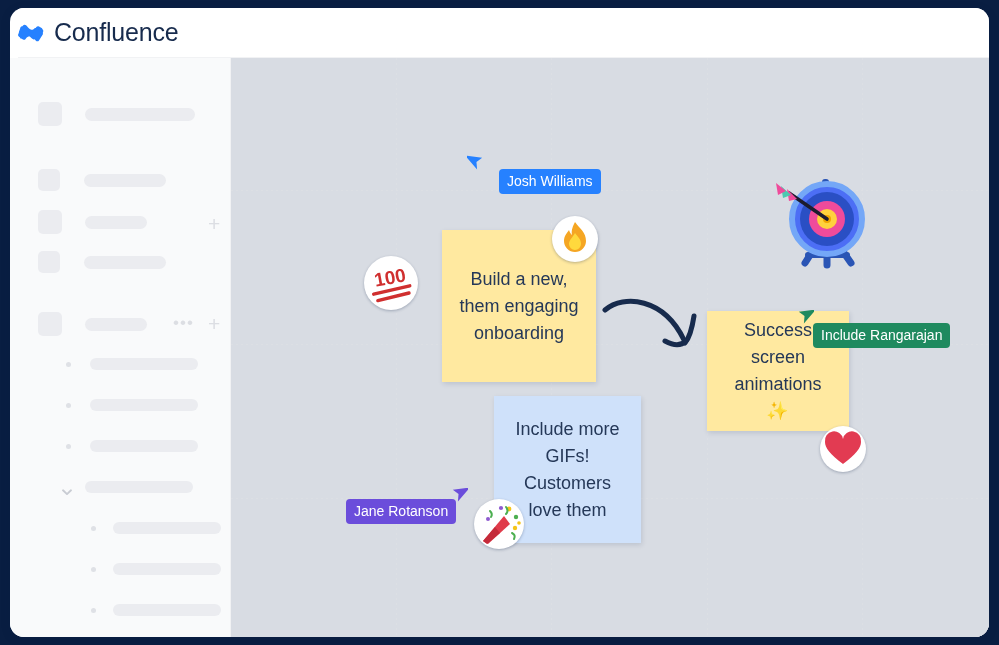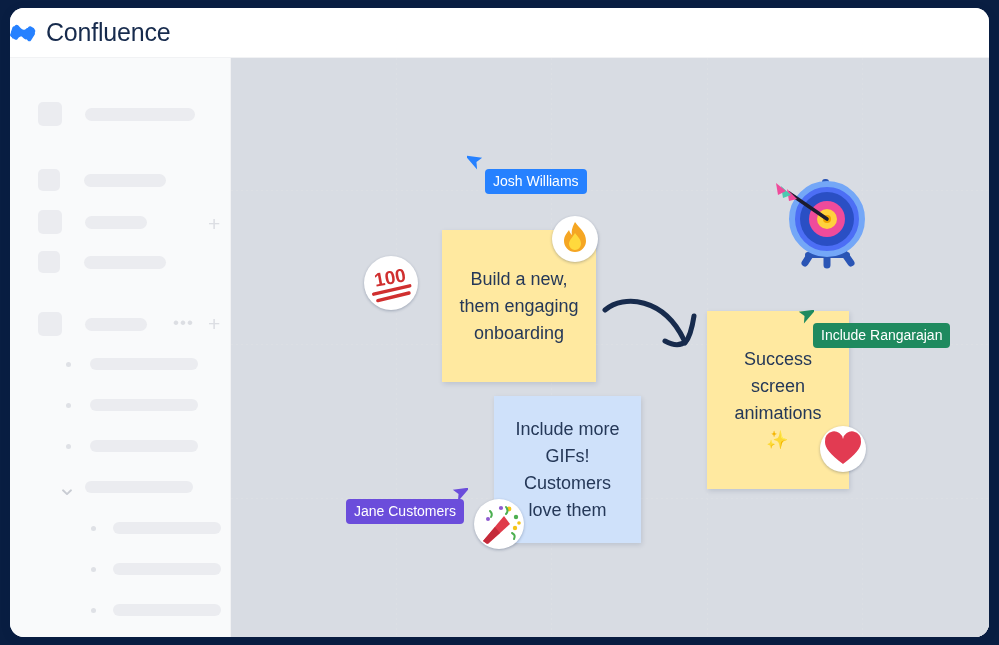--- a/index.html
+++ b/index.html
@@ -17,21 +17,21 @@
     width: 979px; height: 629px;
     background: #ffffff;
     border-radius: 14px;
     overflow: hidden;
     box-shadow: 0 2px 10px rgba(9,30,66,0.18);
   }
 
   
   .header {
     position: absolute;
-    left: 0; top: 0;
+    left: 8px; top: 0;
     width: 979px; height: 50px;
     background: #ffffff;
     border-bottom: 1px solid #f1f2f4;
     display: flex;
     align-items: center;
   }
   .logo-mark { width: 26px; height: 26px; flex: 0 0 auto; }
   .logo-text {
     margin-left: 10px;
     font-size: 25px;
@@ -277,21 +277,21 @@
     </div>
 
     <div class="arrow-doodle" style="left:371px; top:238px;">
       <svg viewBox="0 0 105 65" width="105" height="65" aria-hidden="true">
         <path d="M3 14 C22 -2, 62 2, 82 44" fill="none" stroke="#172b4d" stroke-width="5" stroke-linecap="round"></path>
         <path d="M63 45 C72 50, 79 50, 84 45" fill="none" stroke="#172b4d" stroke-width="5" stroke-linecap="round"></path>
         <path d="M92 20 C90 33, 88 41, 83 47" fill="none" stroke="#172b4d" stroke-width="5" stroke-linecap="round"></path>
       </svg>
     </div>
 
-    <div class="note note-yellow" style="left:476px; top:253px; width:142px; height:178px;">
+    <div class="note note-yellow" style="left:476px; top:253px; width:142px; height:120px;">
       <span>Success screen animations ✨</span>
     </div>
 
     <div class="sticker" style="left:589px; top:368px; width:46px; height:46px;">
       <svg viewBox="0 0 46 46" width="46" height="46" aria-hidden="true">
         <path d="M23 38 C10 28, 5 22, 5 16 A9 9 0 0 1 23 13 A9 9 0 0 1 41 16 C41 22, 36 28, 23 38z" fill="#e23b52"></path>
       </svg>
     </div>
 
     <div class="note note-blue" style="left:263px; top:338px; width:147px; height:147px;">
@@ -312,30 +312,30 @@
         <circle cx="14" cy="20" r="2" fill="#8e5bd0"></circle>
         <circle cx="45" cy="24" r="1.8" fill="#f5c518"></circle>
       </svg>
     </div>
 
     <div class="cursor" style="left:236px; top:92px;">
       <svg viewBox="0 0 18 22" width="18" height="22" aria-hidden="true">
         <path d="M2 1 L16 11 L9 12 L6 19 Z" fill="#2681ff" transform="rotate(-28 9 11)"></path>
       </svg>
     </div>
-    <div class="cursor-label" style="left:254px; top:111px; background:#2681ff;">Josh Williams</div>
+    <div class="cursor-label" style="left:268px; top:111px; background:#2681ff;">Josh Williams</div>
 
     <div class="cursor" style="left:565px; top:246px;">
       <svg viewBox="0 0 18 22" width="18" height="22" aria-hidden="true">
         <path d="M16 1 L2 11 L9 12 L12 19 Z" fill="#1f8a5f" transform="rotate(28 9 11)"></path>
       </svg>
     </div>
     <div class="cursor-label" style="left:582px; top:265px; background:#1f8a5f;">Include Rangarajan</div>
 
     <div class="cursor" style="left:219px; top:424px;">
       <svg viewBox="0 0 18 22" width="18" height="22" aria-hidden="true">
         <path d="M16 1 L2 11 L9 12 L12 19 Z" fill="#6b4ddb" transform="rotate(28 9 11)"></path>
       </svg>
     </div>
-    <div class="cursor-label" style="left:115px; top:441px; background:#6b4ddb;">Jane Customers</div>
+    <div class="cursor-label" style="left:115px; top:441px; background:#6b4ddb;">Jane Rotanson</div>
 
   </div>
 </div>
 
 </body></html>

